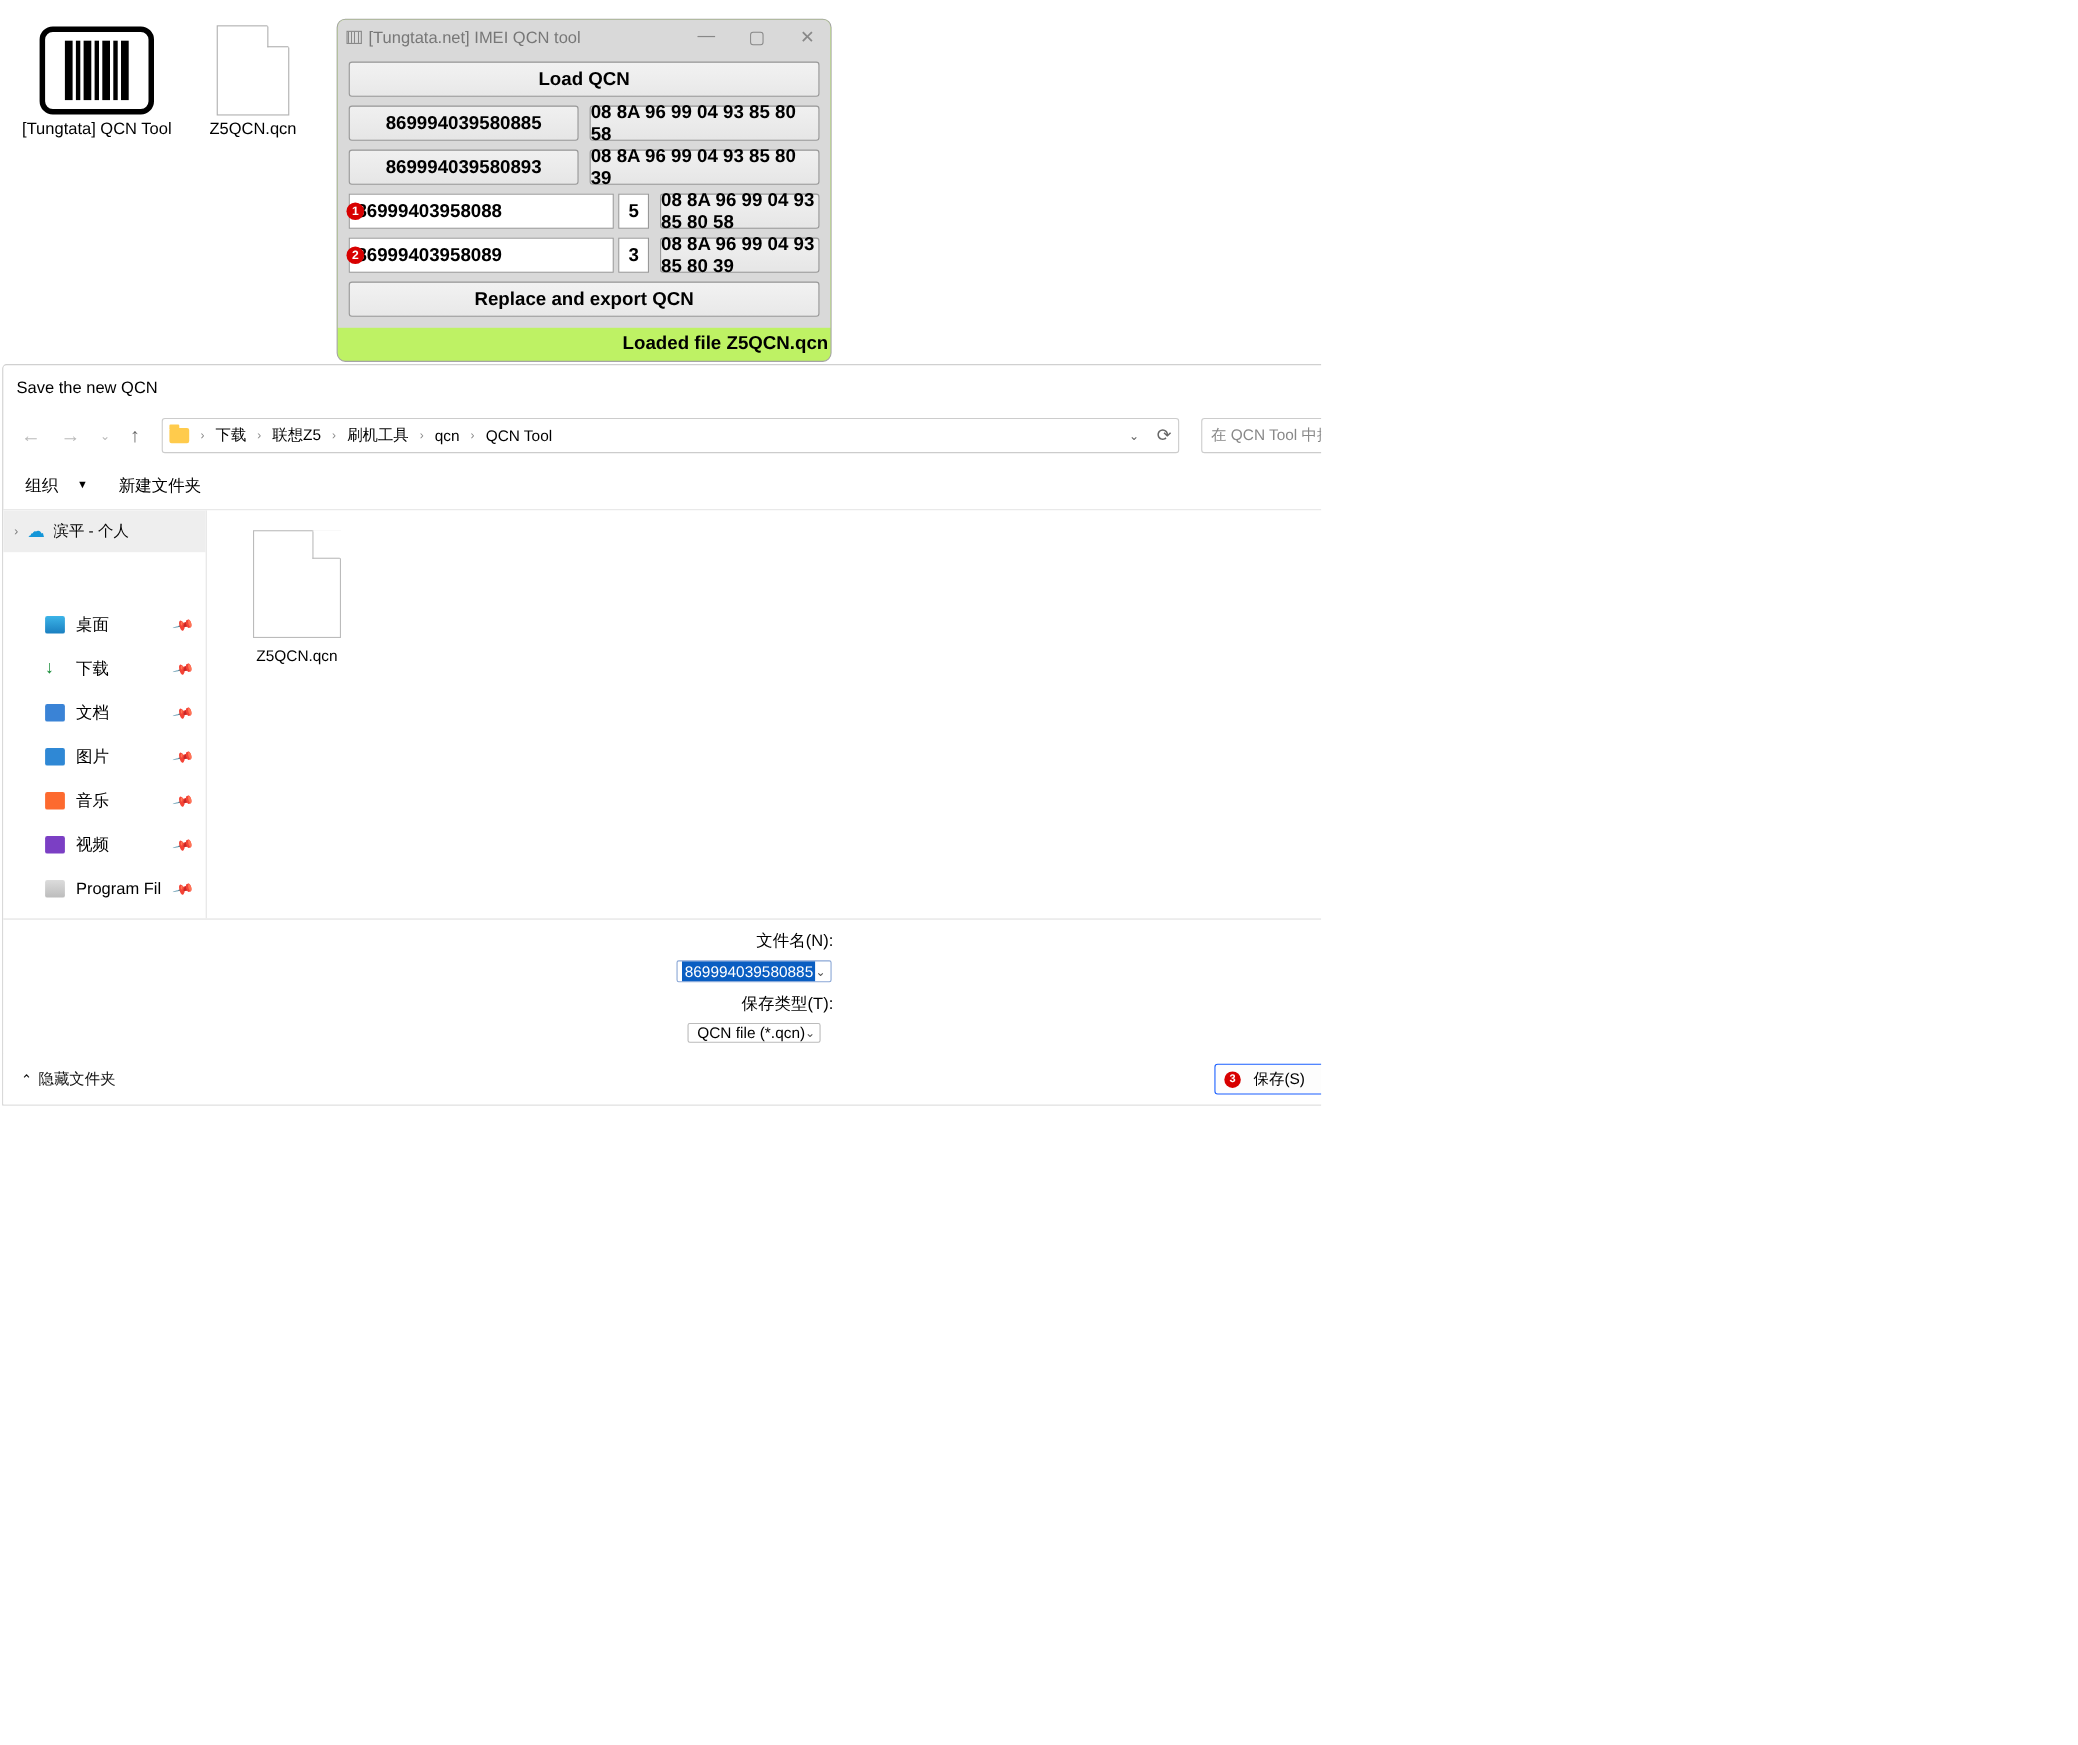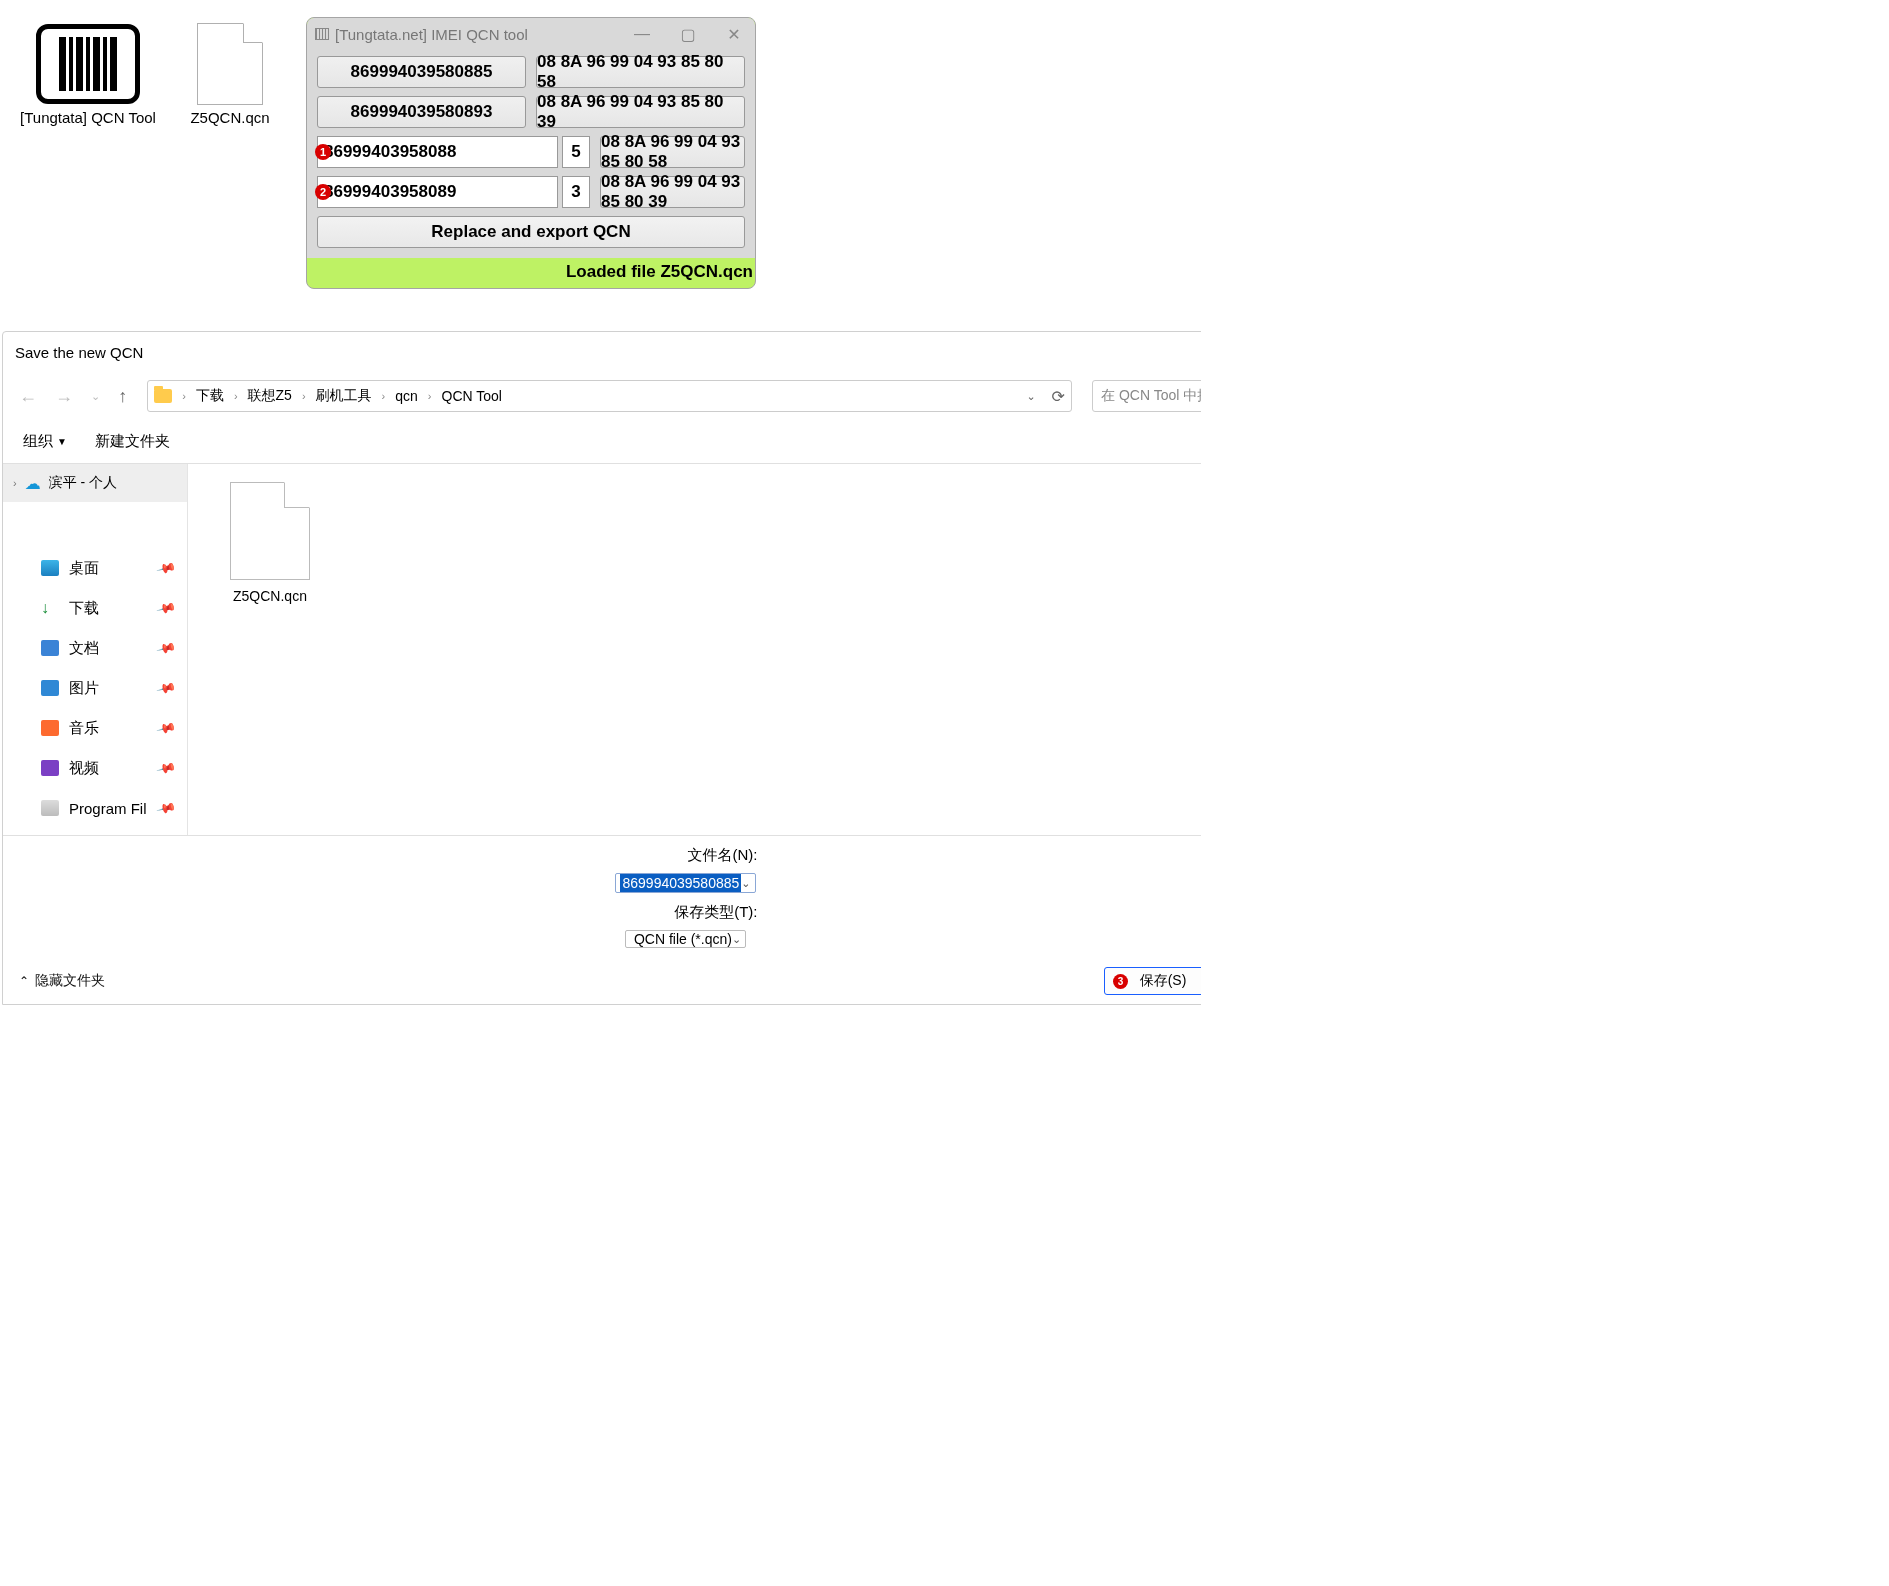--- a/index.html
+++ b/index.html
@@ -44,21 +44,21 @@
   .save-nav .nav-arrows .dis { color: #bbb; }
   .address-bar { flex: 1; border: 1px solid #ccc; height: 32px; display: flex; align-items: center; padding: 0 6px; gap: 6px; border-radius: 3px; margin-left: 12px; }
   .address-bar .folder-ic { width: 18px; height: 14px; background: #ffcb4c; border-radius: 2px; position: relative; }
   .address-bar .folder-ic::before { content:""; position:absolute; top:-3px; left:0; width:9px; height:4px; background:#ffcb4c; border-radius:1px 1px 0 0; }
   .address-bar .crumb { font-size: 14px; color: #000; cursor: pointer; }
   .address-bar .sep { color: #888; font-size: 11px; margin: 0 4px; }
   .address-bar .right { margin-left: auto; display: flex; gap: 16px; color: #666; align-items: center; }
   .search-box { border: 1px solid #ccc; height: 32px; width: 260px; display: flex; align-items: center; padding: 0 8px; border-radius: 3px; margin-left: 12px; font-size: 14px; color: #888; }
   .search-box .mag { margin-left: auto; color: #666; }
   .toolbar-row { height: 44px; display: flex; align-items: center; padding: 0 20px; gap: 28px; font-size: 15px; border-bottom: 1px solid #e0e0e0; }
-  .toolbar-row .org { color: #0066cc; cursor: pointer; display: flex; align-items: center; gap: 4px; }
+  .toolbar-row .org { color: #0066cc; cursor: pointer; display: flex; align-items: center; gap: 17px; }
   .toolbar-row .org.black { color: #000; }
   .toolbar-row .right-tools { margin-left: auto; display: flex; align-items: center; gap: 20px; }
   .toolbar-row .view-ic { width: 16px; height: 14px; border: 2px solid #333; position: relative; }
   .toolbar-row .view-ic::after { content:"▼"; font-size:9px; color:#333; position:absolute; right:-16px; top:0;}
   .toolbar-row .help-ic { width: 18px; height: 18px; border-radius: 50%; background: #1a73e8; color: #fff; font-size: 12px; font-weight: bold; display: flex; align-items: center; justify-content: center; }
 
   .dialog-body { flex: 1; display: flex; min-height: 0; }
   .sidebar { width: 184px; background: #fff; display: flex; flex-direction: column; }
   .side-onedrive { height: 38px; background: #eee; display: flex; align-items: center; padding: 0 10px; font-size: 14px; gap: 8px; }
   .side-onedrive .chev { color: #777; font-size: 11px; }
@@ -135,20 +135,21 @@
   <div class="imei-titlebar">
     <div class="title-icon"></div>
     <span>[Tungtata.net] IMEI QCN tool</span>
     <div class="winbtns">
       <span>—</span>
       <span>▢</span>
       <span>✕</span>
     </div>
   </div>
   <div class="imei-body">
+    <div class="imei-btn">Load QCN</div>
     <div class="imei-row">
       <div class="imei-cell">869994039580885</div>
       <div class="imei-cell">08 8A 96 99 04 93 85 80 58</div>
     </div>
     <div class="imei-row">
       <div class="imei-cell">869994039580893</div>
       <div class="imei-cell">08 8A 96 99 04 93 85 80 39</div>
     </div>
     <div class="imei-row imei-input-row">
       <div class="red-badge">1</div>

